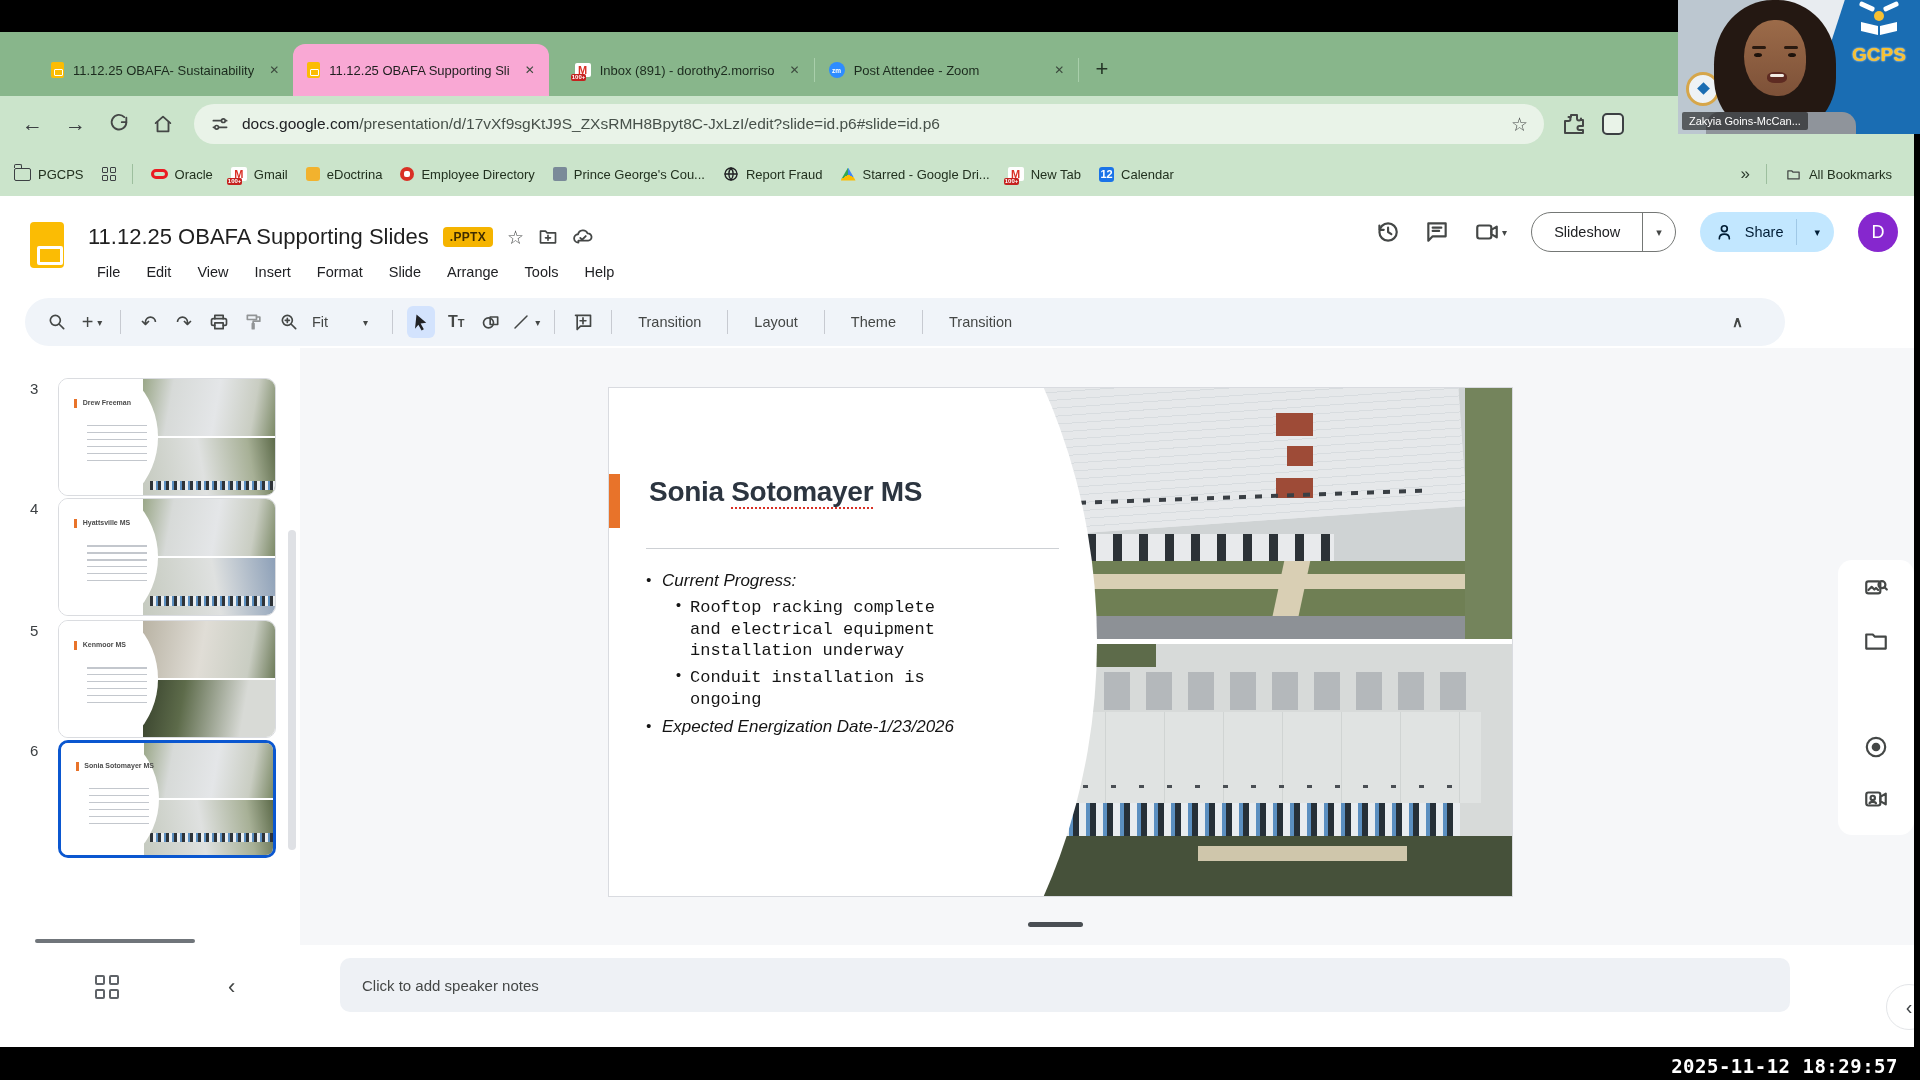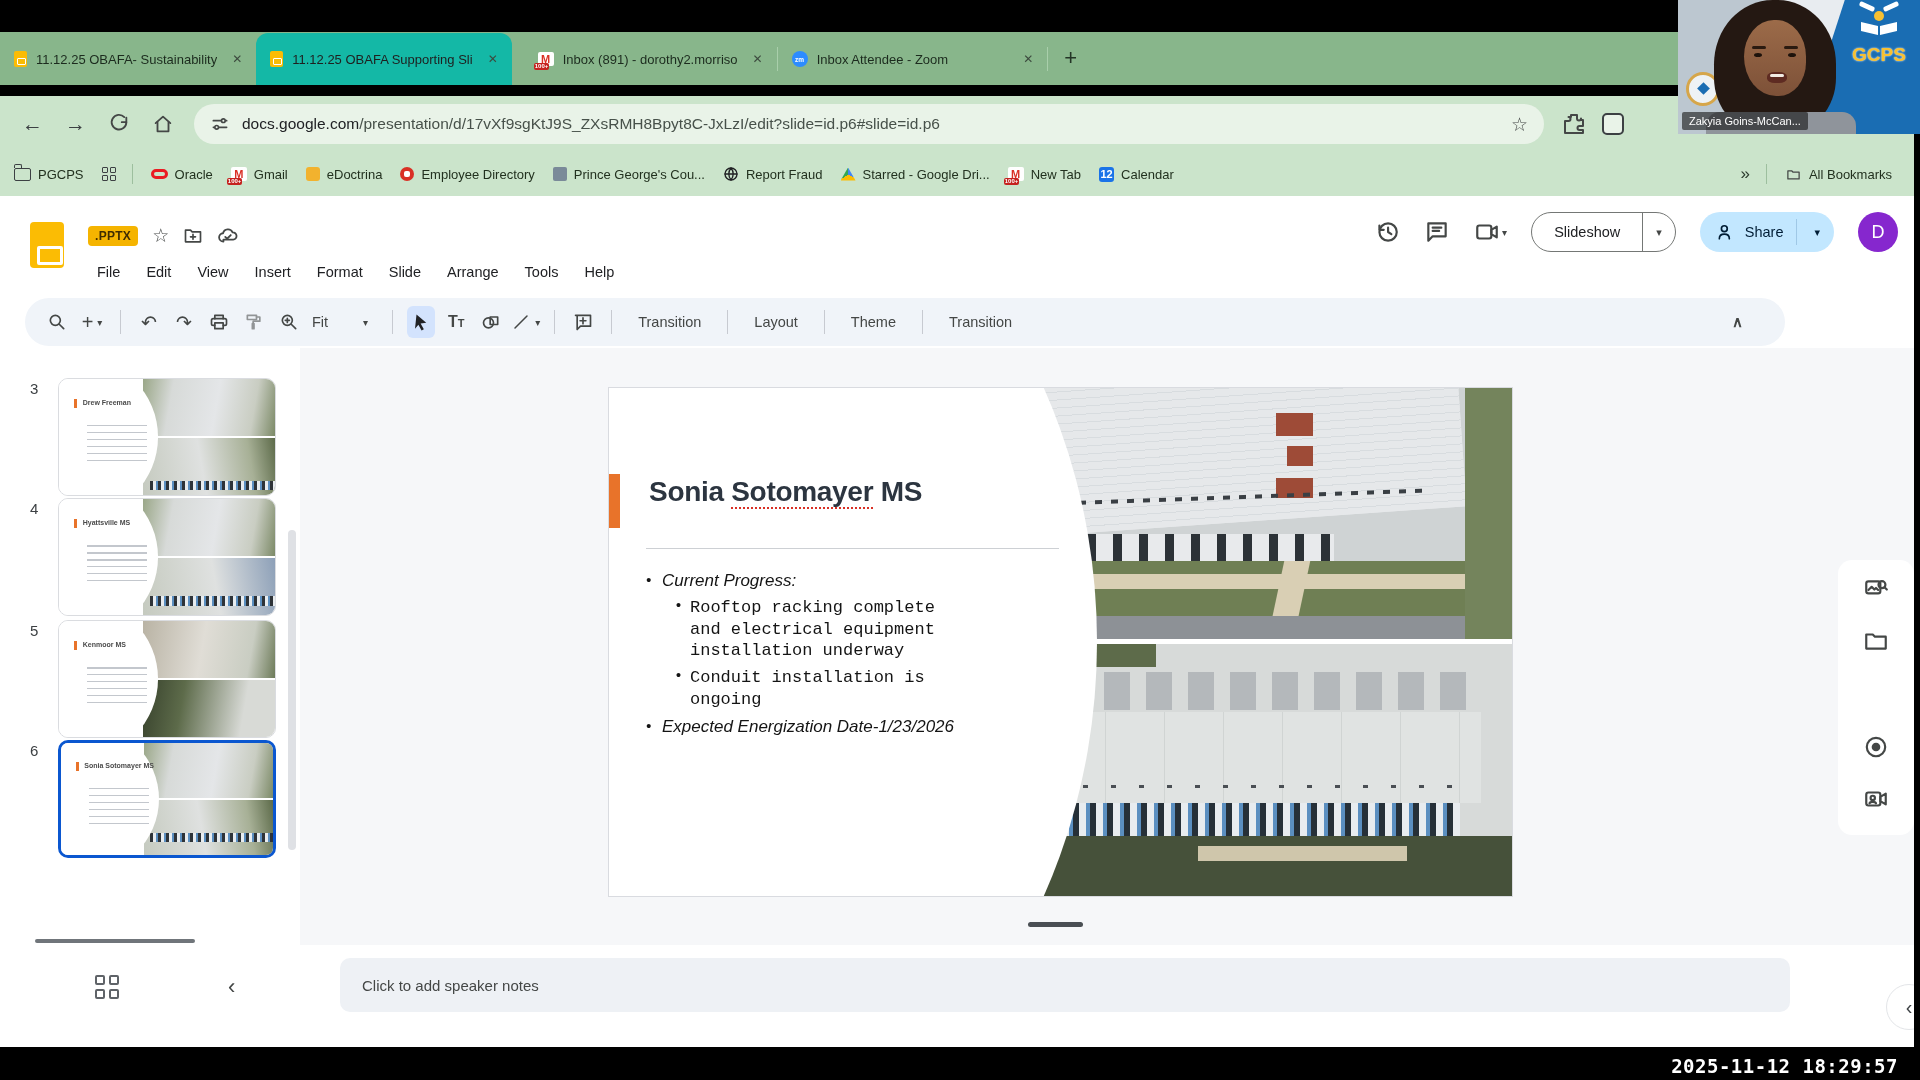--- a/index.html
+++ b/index.html
@@ -4,24 +4,24 @@
 <style>
   html,body{margin:0;padding:0;background:#000;}
   *{box-sizing:border-box;font-family:"Liberation Sans",sans-serif;}
   .stage{position:relative;width:1920px;height:1080px;background:#000;overflow:hidden;}
   .abs{position:absolute;}
   svg{display:block;}
   .ic{stroke:#444746;fill:none;stroke-width:2;stroke-linecap:round;stroke-linejoin:round;}
 
   
   .top-black{left:0;top:0;width:1920px;height:32px;background:#000;}
-  .tabstrip{left:0;top:32px;width:1920px;height:53px;background:#88b68b;display:flex;align-items:flex-end;}
+  .tabstrip{left:0;top:32px;width:1920px;height:64px;background:#88b68b;display:flex;align-items:flex-end;padding-left:37px;}
   .tab{height:52px;display:flex;align-items:center;gap:9px;padding:0 14px;color:#1c2b1e;font-size:13px;}
   .tab .t-label{white-space:nowrap;overflow:hidden;max-width:250px;}
-  .tab.active{background:#14b8a6;border-radius:12px 12px 0 0;color:#1f1f1f;}
+  .tab.active{background:#f9a8d4;border-radius:12px 12px 0 0;color:#1f1f1f;}
   .tab .close{font-size:12px;color:#3c4a3e;margin-left:6px;}
   .tab-sep{width:1px;height:24px;background:#a9cfAB;background:#a9cfab;margin-bottom:14px;}
   .newtab{font-size:22px;color:#243526;margin:0 0 14px 16px;}
   .fav-slides{width:13px;height:16px;background:#fbbc04;border-radius:2px;position:relative;}
   .fav-slides:after{content:"";position:absolute;left:3px;top:7px;width:7px;height:5px;border:1.5px solid #fff;border-radius:1px;}
   .fav-gmail{width:16px;height:14px;background:#fff;border-radius:2px;position:relative;display:flex;align-items:center;justify-content:center;}
   .fav-gmail .m{color:#d93025;font-weight:900;font-size:11px;line-height:1;}
   .fav-gmail .badge{position:absolute;left:-4px;bottom:-4px;background:#c5221f;color:#fff;font-size:6px;font-weight:700;padding:0 1px;border-radius:2px;line-height:7px;}
   .fav-zoom{width:16px;height:16px;border-radius:50%;background:#2d8cff;color:#fff;font-size:6.5px;font-weight:700;display:flex;align-items:center;justify-content:center;}
 
@@ -191,21 +191,21 @@
       <span class="fav-gmail">
           <span class="m">M</span>
           <span class="badge">100+</span>
         </span>
       <span class="t-label">Inbox (891) - dorothy2.morriso</span>
       <span class="close">✕</span>
     </div>
     <div class="tab-sep"></div>
     <div class="tab">
       <span class="fav-zoom">zm</span>
-      <span class="t-label" style="margin-right:60px;">Inbox Attendee - Zoom</span>
+      <span class="t-label" style="margin-right:60px;">Post Attendee - Zoom</span>
       <span class="close">✕</span>
     </div>
     <div class="tab-sep"></div>
     <div class="newtab">+</div>
   </div>
 
   <div class="abs urlrow">
     <span class="navic" style="font-size:21px;">←</span>
     <span class="navic" style="font-size:21px;">→</span>
     <span class="navic">
@@ -302,20 +302,21 @@
           <path d="M3 6h6l2 2h10v11H3z"></path>
         </svg>
       <span>All Bookmarks</span>
     </div>
   </div>
 
   <div class="abs appbg"></div>
 
   <div class="abs applogo"></div>
   <div class="abs titlerow">
+    <span class="doc-title">11.12.25 OBAFA Supporting Slides</span>
     <span class="doc-badge">.PPTX</span>
     <span class="hdr-ic">☆</span>
     <span>
         <svg class="ic" width="20" height="20" viewBox="0 0 24 24">
           <path d="M3 5h6l2 2h10v12H3z"></path>
           <path d="M12 10v6M9 13h6"></path>
         </svg>
       </span>
     <span>
         <svg class="ic" width="22" height="22" viewBox="0 0 24 24">

